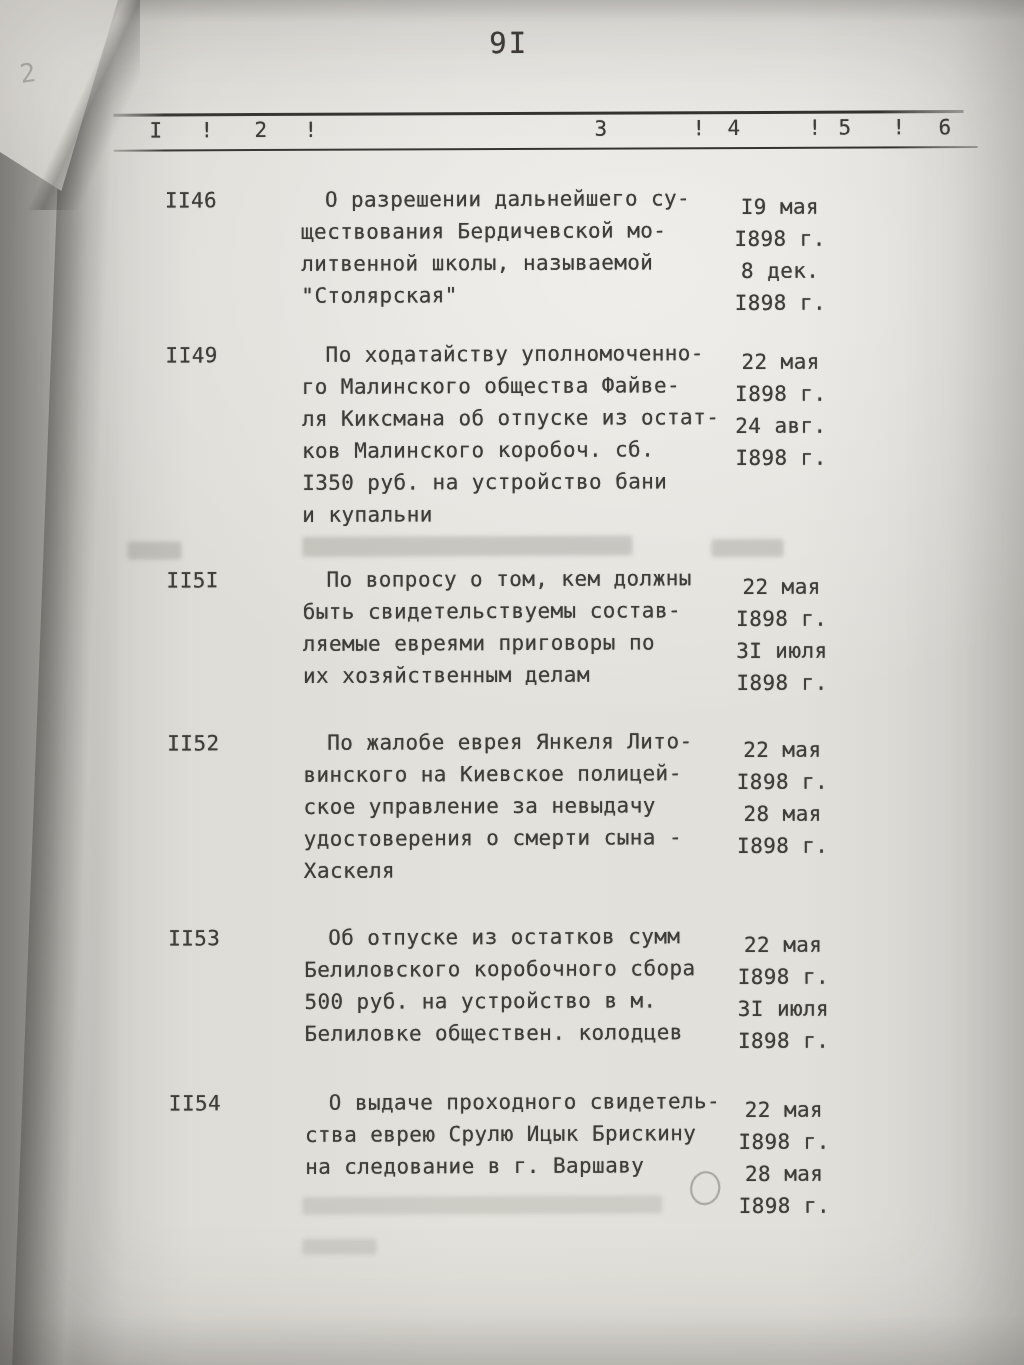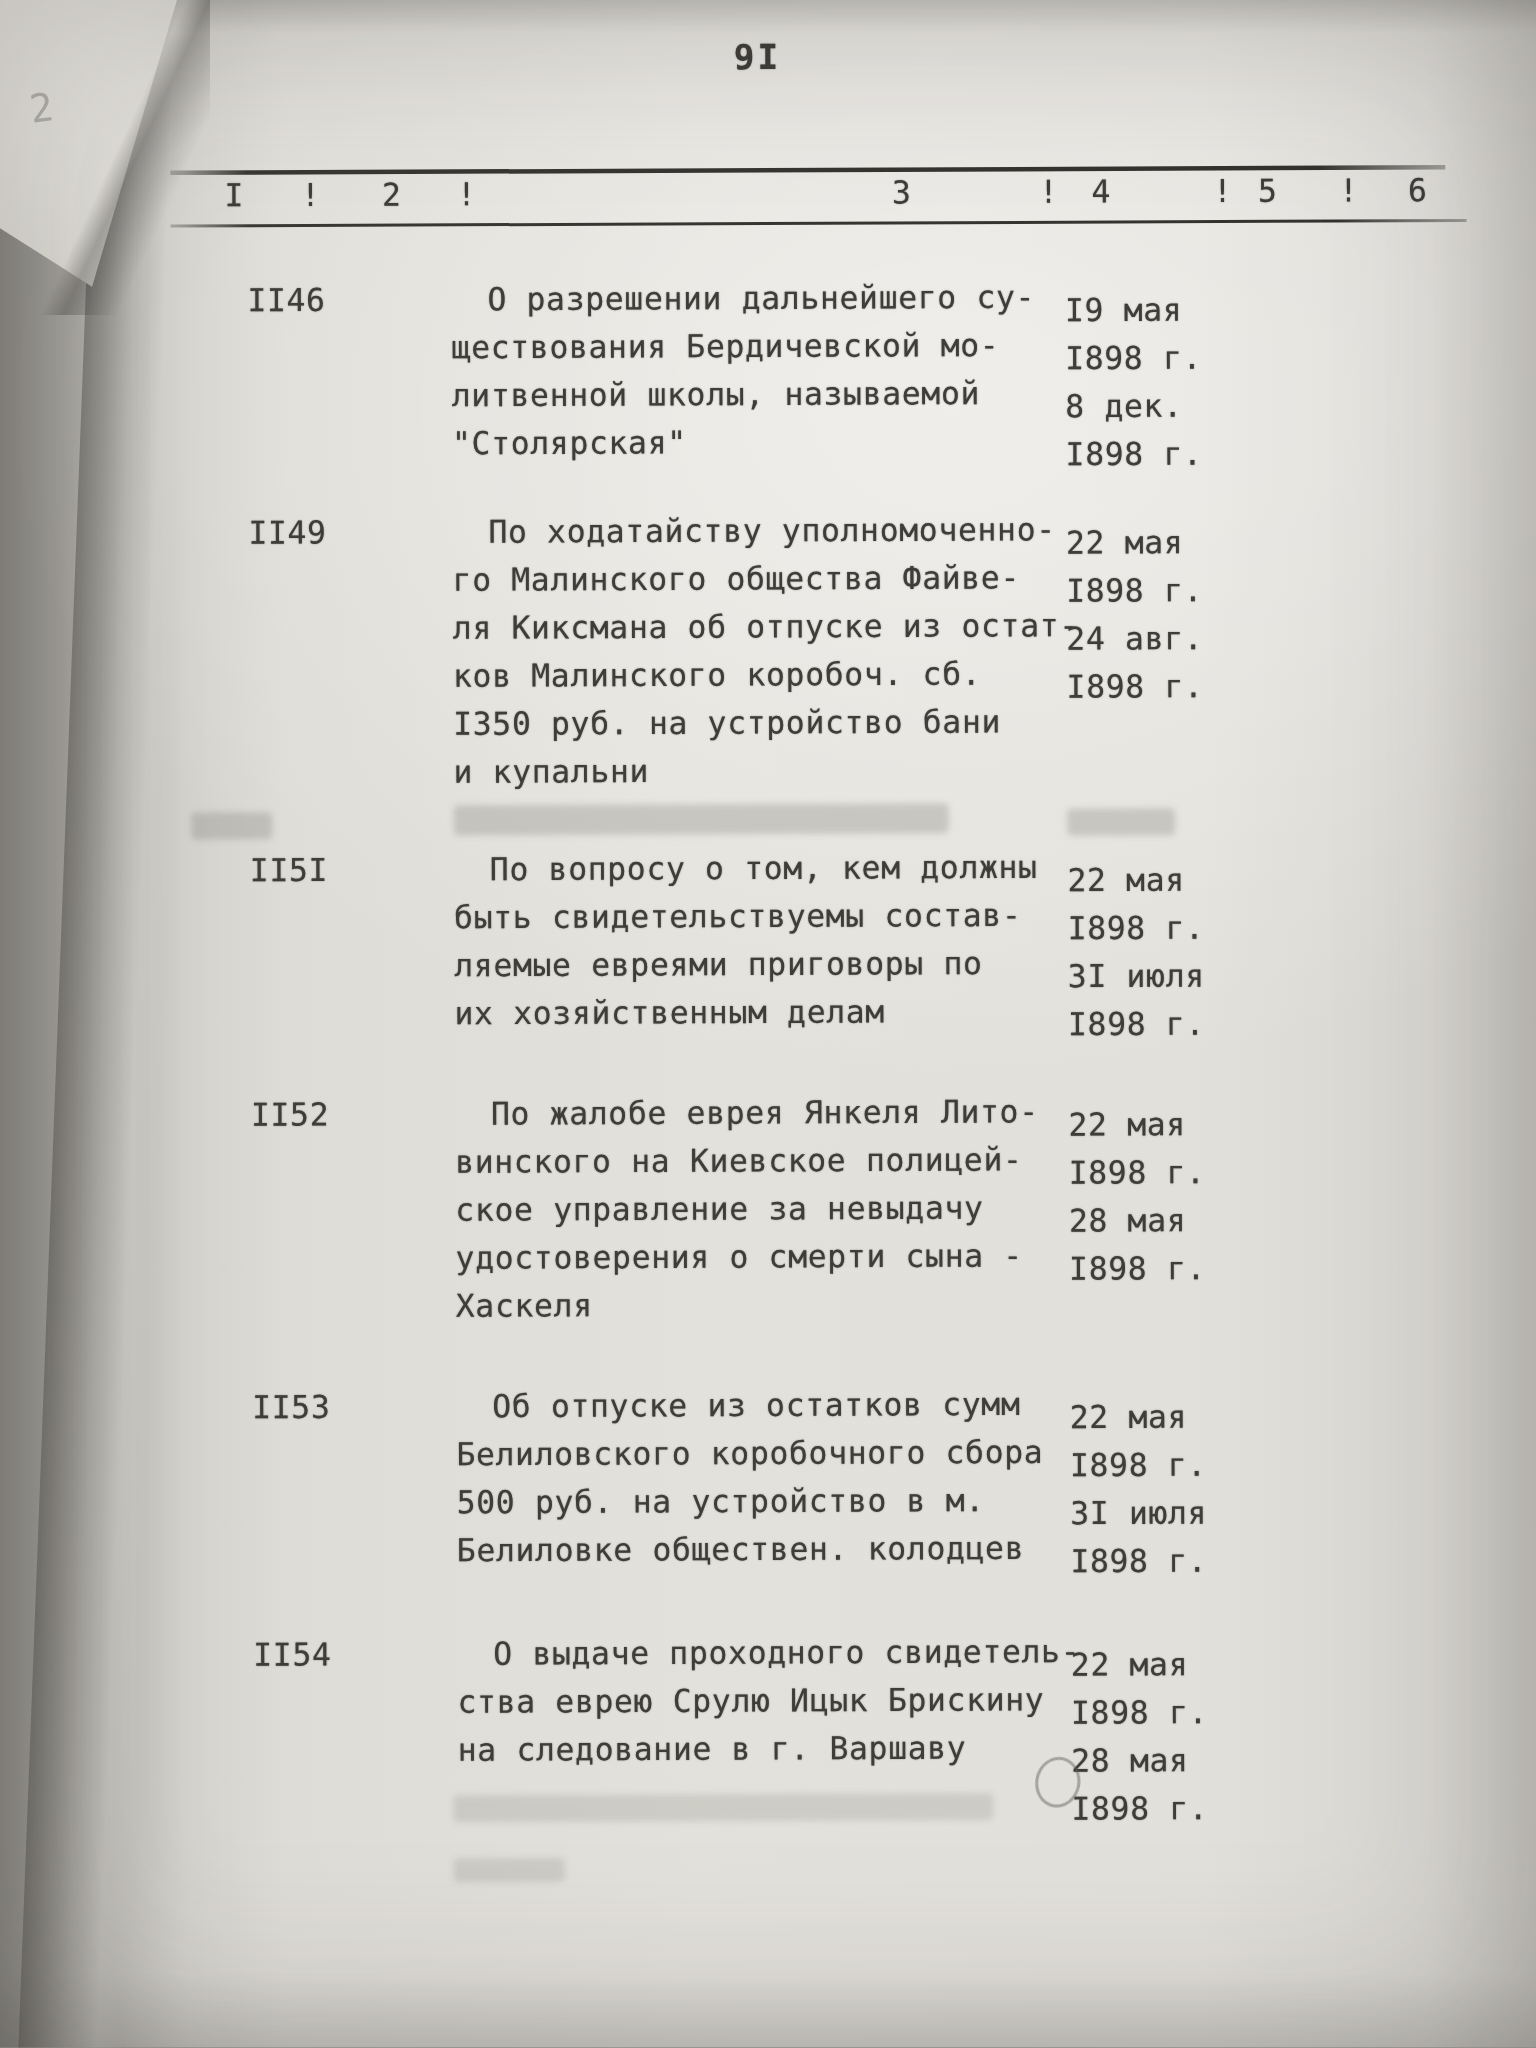--- a/index.html
+++ b/index.html
@@ -30,34 +30,33 @@
   .corner-shadow{
     position:absolute;left:20px;top:0;width:120px;height:210px;
     background:linear-gradient(115deg, rgba(0,0,0,0) 48%, rgba(40,38,36,0.30) 55%, rgba(40,38,36,0) 72%);
   }
   .pencil-note{
     position:absolute;left:20px;top:58px;font-size:26px;color:#6a6862;opacity:0.4;
     transform:rotate(-8deg);
   }
   .content{position:absolute;inset:0;transform:rotate(-0.25deg);color:#3f3d39;}
   .page-number{
-    position:absolute;left:492px;top:26px;font-size:23px;letter-spacing:2px;
+    position:absolute;left:492px;top:26px;font-size:29px;letter-spacing:2px;
     text-shadow:0 0 1px rgba(60,58,54,0.6);
-    font-weight:bold;
   }
   .rule{position:absolute;height:3px;background:linear-gradient(90deg, rgba(45,43,40,0.25), #3a3834 6%, #34322e 90%, rgba(45,43,40,0.35));}
   .rule.top{left:116px;top:112px;width:850px;}
   .rule.bottom{left:116px;top:148px;width:864px;height:2px;}
   .header-row{position:absolute;left:0;top:117px;width:100%;height:32px;font-size:21px;}
   .header-row span{position:absolute;top:0;text-shadow:0 0 1px rgba(60,58,54,0.6);}
   .entry{position:absolute;left:0;width:100%;font-size:21px;line-height:32px;}
   .entry div{text-shadow:0 0 1px rgba(60,58,54,0.65);letter-spacing:0.4px;}
   .num{position:absolute;left:130px;top:0;margin-left:37px;}
   .desc{position:absolute;left:303px;top:0;width:470px;white-space:pre-line;text-indent:24px;}
-  .dates{position:absolute;left:712px;top:9px;width:140px;white-space:pre-line;}
+  .dates{position:absolute;left:712px;top:9px;width:140px;white-space:pre-line;text-align:center;}
   .smudge{position:absolute;background:rgba(110,108,100,0.26);filter:blur(2px);border-radius:3px;}
   .pen-oval{
     position:absolute;left:688px;top:1172px;width:26px;height:30px;border:2px solid rgba(90,88,82,0.45);
     border-radius:50%;transform:rotate(12deg);filter:blur(0.5px);
   }
 </style>
 </head>
 <body>
 
 <div class="paper"></div>

